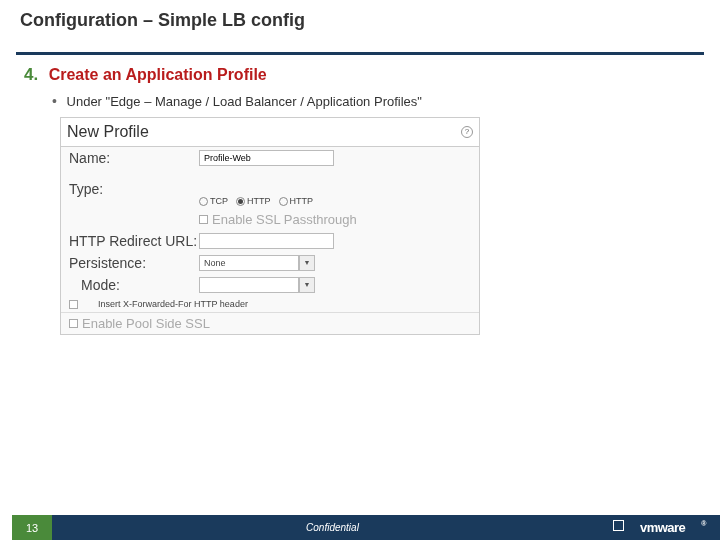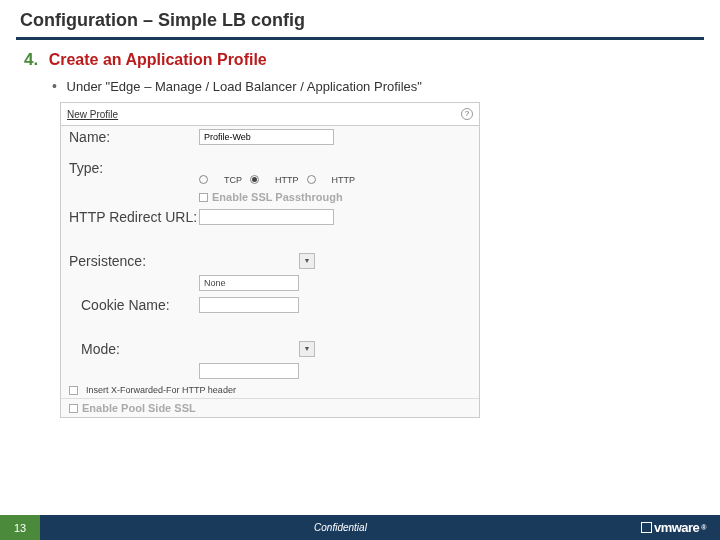--- a/index.html
+++ b/index.html
@@ -8,21 +8,21 @@
       box-sizing: border-box;
       font-family: Arial, sans-serif;
     }
     body {
       width: 720px;
       height: 540px;
       background: #fff;
       position: relative;
     }
     .slide-title {
-      padding: 10px 20px 6px 20px;
+      padding: 10px 20px 21px 20px;
       font-size: 18px;
       font-weight: bold;
       color: #333;
       border-radius: 18px;
     }
     .title-underline {
       height: 3px;
       background: #1a3a5c;
       margin: 0 16px 10px 16px;
     }
@@ -62,23 +62,22 @@
     }
     .dialog-header {
       display: flex;
       justify-content: space-between;
       align-items: center;
       padding: 5px 6px;
       border-bottom: 1px solid #ccc;
       background: #fff;
     }
     .dialog-header-title {
-      font-size: 10px;
+      font-size: 16px;
       color: #333;
-      text-decoration: underline;
     }
     .help-icon {
       width: 12px;
       height: 12px;
       border: 1px solid #999;
       border-radius: 50%;
       font-size: 8px;
       text-align: center;
       line-height: 10px;
       color: #666;
@@ -104,22 +103,22 @@
     .form-input.sm {
       width: 100px;
     }
     .radio-group {
       display: flex;
       gap: 8px;
       align-items: center;
     }
     .radio-item {
       display: flex;
-      align-items: flex-start;
-      gap: 16px;
+      align-items: flex-end;
+      gap: 2px;
       font-size: 9px;
       margin-top: 24px;
     }
     .radio {
       width: 9px;
       height: 9px;
       border: 1px solid #888;
       border-radius: 50%;
       display: inline-flex;
       align-items: center;
@@ -134,57 +133,55 @@
     }
     .checkbox {
       width: 9px;
       height: 9px;
       border: 1px solid #aaa;
       display: inline-block;
       background: #fff;
     }
     .disabled-text {
       color: #aaa;
-      font-size: 11px;
-      font-weight: bold;
+      font-size: 13px;
     }
     .select-wrap {
       display: flex;
       align-items: center;
     }
     .select-box {
       border: 1px solid #bbb;
       height: 16px;
       width: 100px;
       background: #fff;
       padding: 0 4px;
       font-size: 9px;
       line-height: 14px;
-      margin-top: 44px;
     }
     .select-btn {
       width: 16px;
       height: 16px;
       border: 1px solid #bbb;
       background: #eee;
       text-align: center;
       font-size: 7px;
       line-height: 14px;
       color: #555;
     }
     .note {
       margin: 8px 0 0 36px;
       font-size: 12px;
       font-style: italic;
       color: #333;
     }
     .footer {
       position: absolute;
       bottom: 0;
-      left: 0;
+      left: 12px;
       right: 0;
       height: 25px;
       background: #1a3a5c;
       display: flex;
       align-items: center;
     }
     .footer-pagenum {
       background: #4a8a3a;
       width: 40px;
       height: 25px;
@@ -201,22 +198,22 @@
       font-size: 10px;
       font-style: italic;
     }
     .footer-logo {
       padding-right: 14px;
       color: #fff;
       font-size: 13px;
       font-weight: bold;
       letter-spacing: -0.5px;
       display: flex;
-      align-items: center;
-      gap: 2px;
+      align-items: flex-start;
+      gap: 16px;
     }
     .logo-box {
       width: 11px;
       height: 11px;
       border: 1.5px solid #fff;
       display: inline-block;
     }
   </style>
 </head>
 <body>
@@ -275,36 +272,32 @@
     </div>
 
     <div class="form-row">
       <span class="form-label">Persistence:</span>
       <div class="select-wrap">
         <div class="select-box">None</div>
         <div class="select-btn">▼</div>
       </div>
     </div>
 
-    <div class="form-row">
-      <span class="form-label" style="padding-left:12px">Cookie Name:</span>
-      <input class="form-input sm" style="">
-    </div>
 
     <div class="form-row">
       <span class="form-label" style="padding-left:12px">Mode:</span>
       <div class="select-wrap">
         <div class="select-box"></div>
         <div class="select-btn">▼</div>
       </div>
     </div>
 
     <div class="form-row">
       <span class="checkbox"></span>
-      <span style="margin-left:8px;font-size:9px">Insert X-Forwarded-For HTTP header</span>
+      <span style="margin-left:20px;font-size:9px">Insert X-Forwarded-For HTTP header</span>
     </div>
 
     <div class="form-row" style="border-top:1px solid #ddd">
       <span class="checkbox"></span>
       <span class="disabled-text" style="margin-left:4px">Enable Pool Side SSL</span>
     </div>
   </div>
 
 </div>
 

